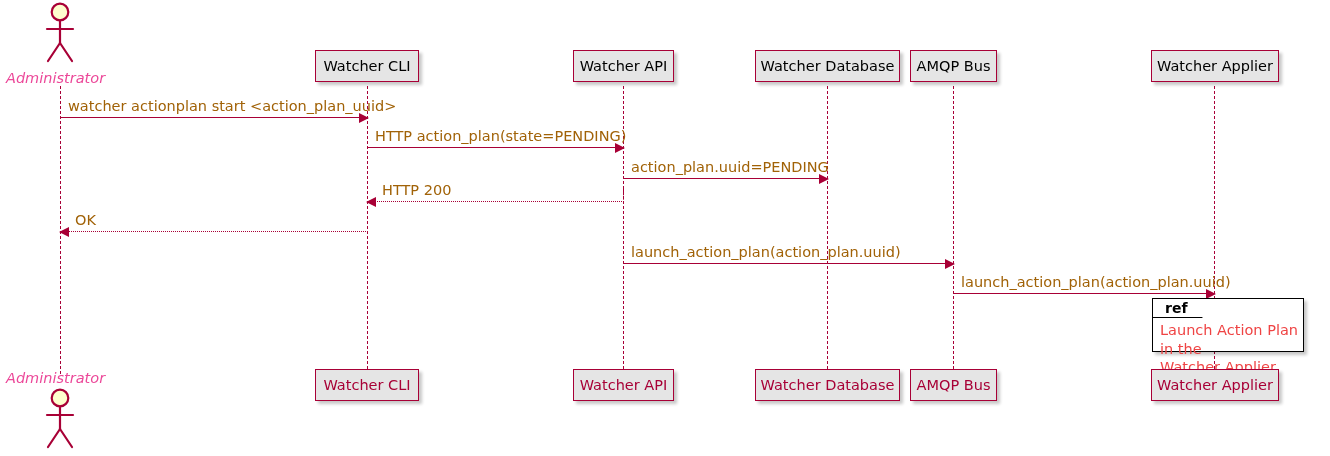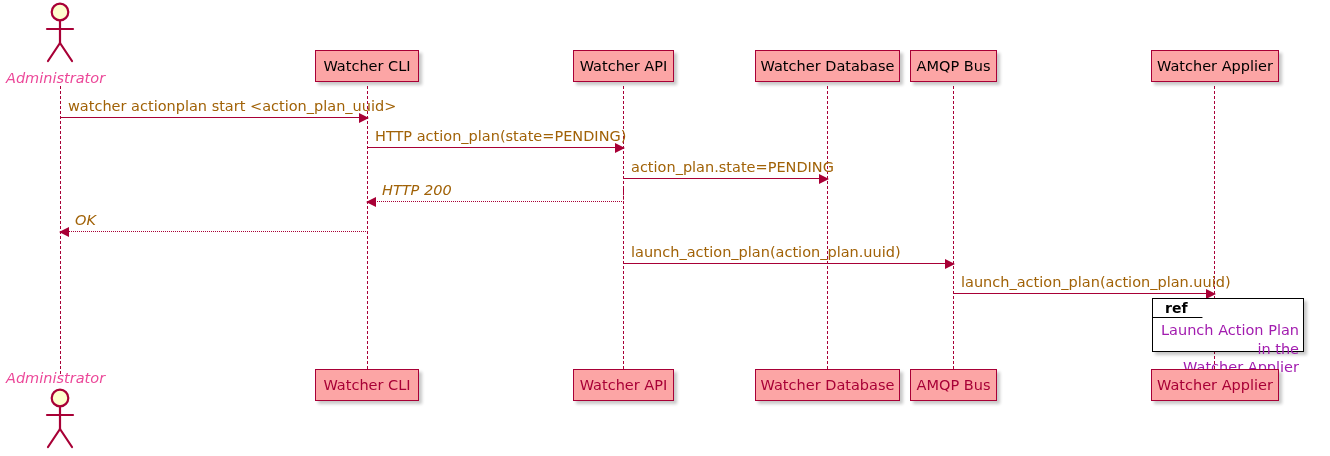--- a/index.html
+++ b/index.html
@@ -6,21 +6,21 @@
   body{
     font-family:"DejaVu Sans","Liberation Sans",sans-serif;
     width:1330px;height:456px;overflow:hidden;
   }
   #canvas{position:relative;width:1330px;height:456px;background:#fff;}
 
   
   .pbox{
     position:absolute;
     box-sizing:border-box;
-    background:#fca5a5;
+    background:#e5e5e5;
     border:1.5px solid #A80036;
     box-shadow:3px 3px 3px rgba(0,0,0,.22);
     font-size:14.5px;
     line-height:1;
     display:flex;align-items:center;justify-content:center;
     white-space:nowrap;
     color:#000000;
   }
   .pbox.bottom{color:#A80036;}
 
@@ -59,21 +59,21 @@
   .msg.left  .head{left:-1px; border-right:10px solid #A80036;}
   .msg .label{
     position:absolute;
     bottom:4px;
     font-size:14.5px;
     color:#a16207;
     white-space:nowrap;
     line-height:1;
   }
   .msg.right .label{left:8px;}
-  .msg.left  .label{left:15px;font-style:italic;}
+  .msg.left  .label{left:15px;}
 
   
   .ref{
     position:absolute;
     box-sizing:border-box;
     background:#ffffff;
     border:1.5px solid #000000;
     box-shadow:3px 3px 3px rgba(0,0,0,.22);
   }
   .ref .tab{
@@ -87,21 +87,21 @@
     font-size:14px;
     padding:0 14px 0 12px;
     display:flex;align-items:center;
     color:#000;
     clip-path:polygon(0 0,calc(100% - 9px) 0,100% 100%,0 100%);
   }
   .ref .body{
     position:absolute;left:7px;top:22px;right:4px;
     font-size:14.5px;
     line-height:1.28;
-    color:#a21caf;
+    color:#ef4444;
   }
 </style>
 </head>
 <body>
 
 <div id="canvas">
 
   <div class="lifeline" style="left:60px;  top:86px; height:288px;"></div>
   <div class="lifeline" style="left:367px; top:86px; height:288px;"></div>
   <div class="lifeline" style="left:623px; top:86px; height:288px;"></div>
@@ -146,21 +146,21 @@
 
   <div class="msg right" style="left:367px; top:147px; width:257px;">
     <div class="line"></div>
     <div class="head"></div>
     <div class="label">HTTP action_plan(state=PENDING)</div>
   </div>
 
   <div class="msg right" style="left:623px; top:178px; width:205px;">
     <div class="line"></div>
     <div class="head"></div>
-    <div class="label">action_plan.state=PENDING</div>
+    <div class="label">action_plan.uuid=PENDING</div>
   </div>
 
   <div class="msg left dotted" style="left:367px; top:201px; width:257px;">
     <div class="line"></div>
     <div class="head"></div>
     <div class="label">HTTP 200</div>
   </div>
   <div class="lifeline" style="left:623px;top:188px;height:16px;"></div>
 
   <div class="msg left dotted" style="left:60px; top:231px; width:308px;">
@@ -174,21 +174,21 @@
     <div class="head"></div>
     <div class="label">launch_action_plan(action_plan.uuid)</div>
   </div>
 
   <div class="msg right" style="left:953px; top:293px; width:262px;">
     <div class="line"></div>
     <div class="head"></div>
     <div class="label">launch_action_plan(action_plan.uuid)</div>
   </div>
 
-  <div class="ref" style="left:1152px; top:298px; width:152px; height:54px;text-align:right;">
+  <div class="ref" style="left:1152px; top:298px; width:152px; height:54px;">
     <div class="tab">ref</div>
     <div class="body">
       <div>Launch Action Plan in the</div>
       <div>Watcher Applier</div>
     </div>
   </div>
 
   <div class="pbox bottom" style="left:315px; top:369px; width:104px; height:32px;">
     <span>Watcher CLI</span>
   </div>

